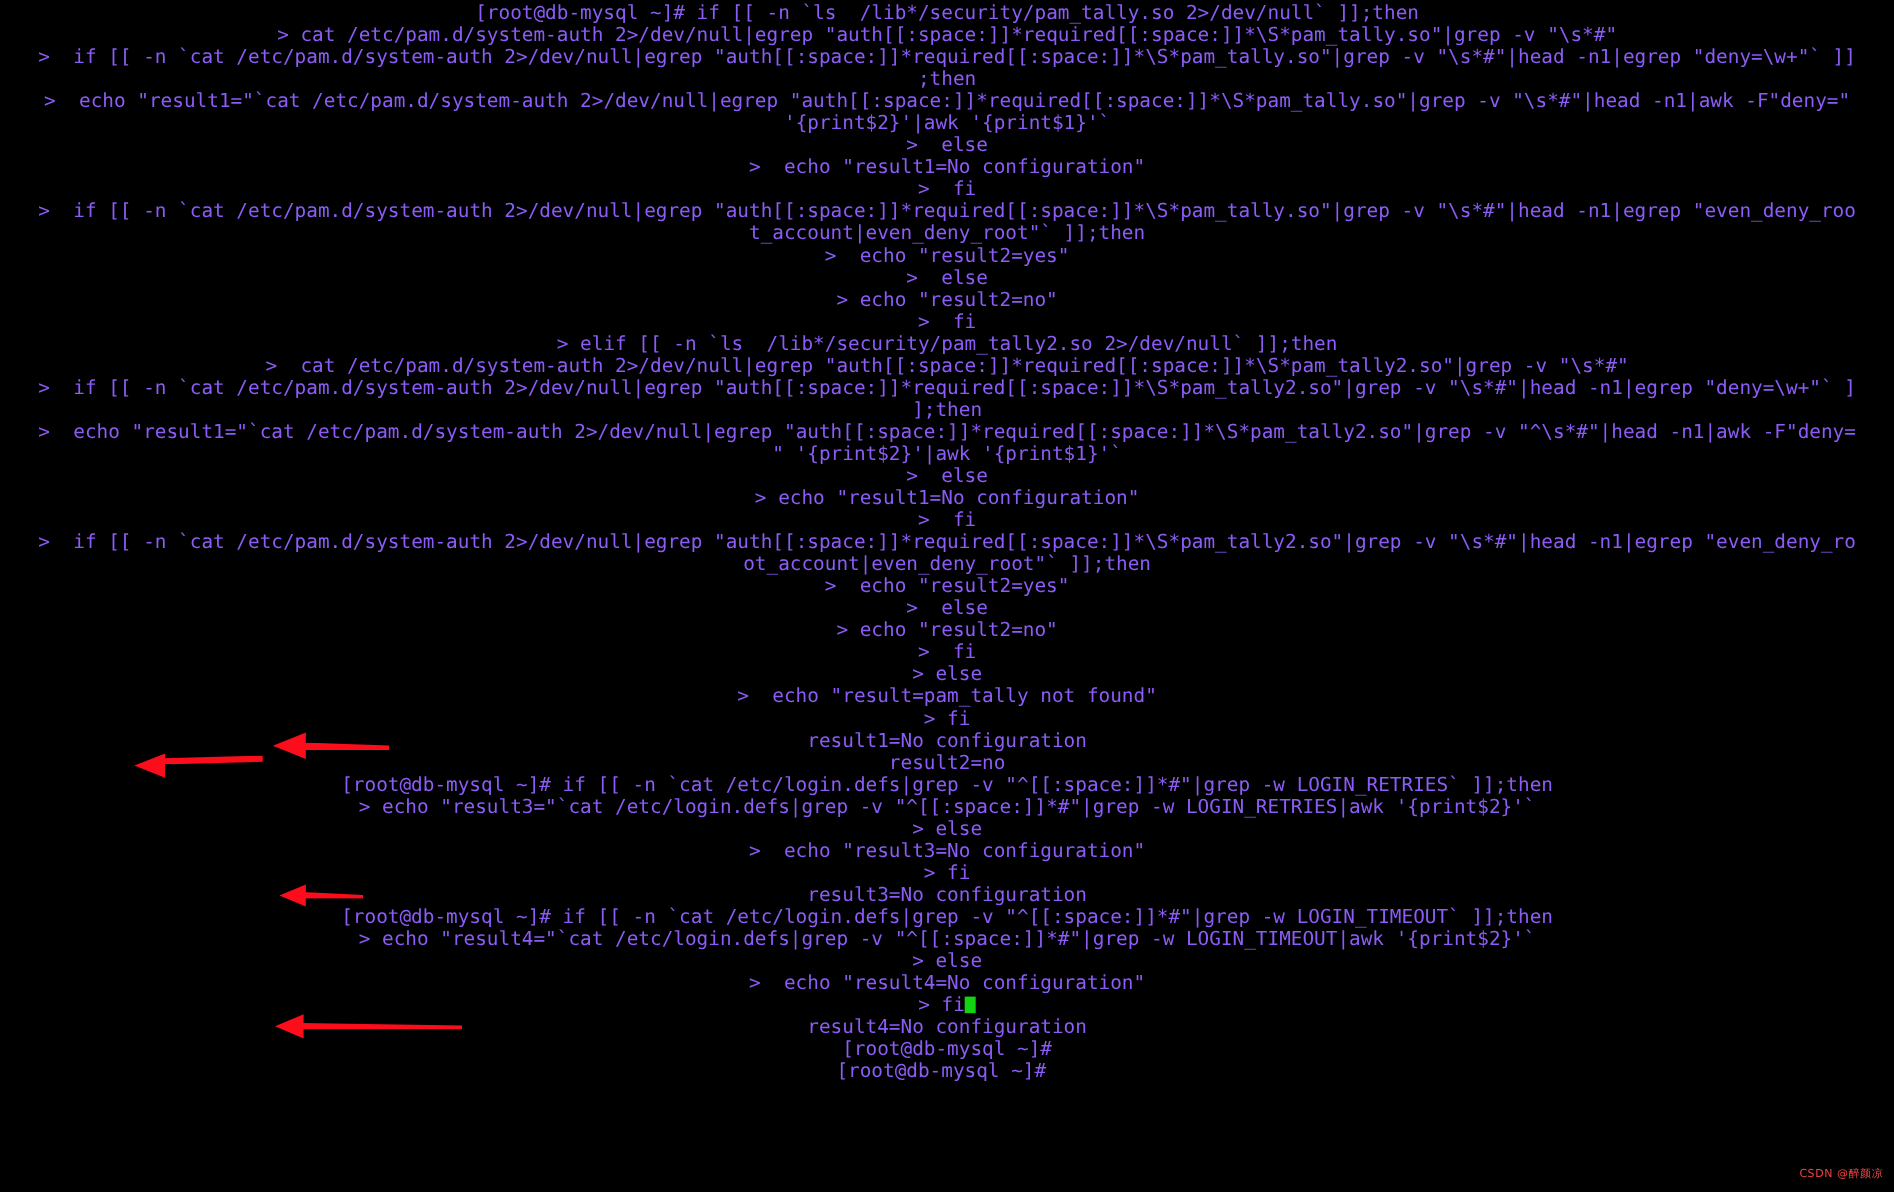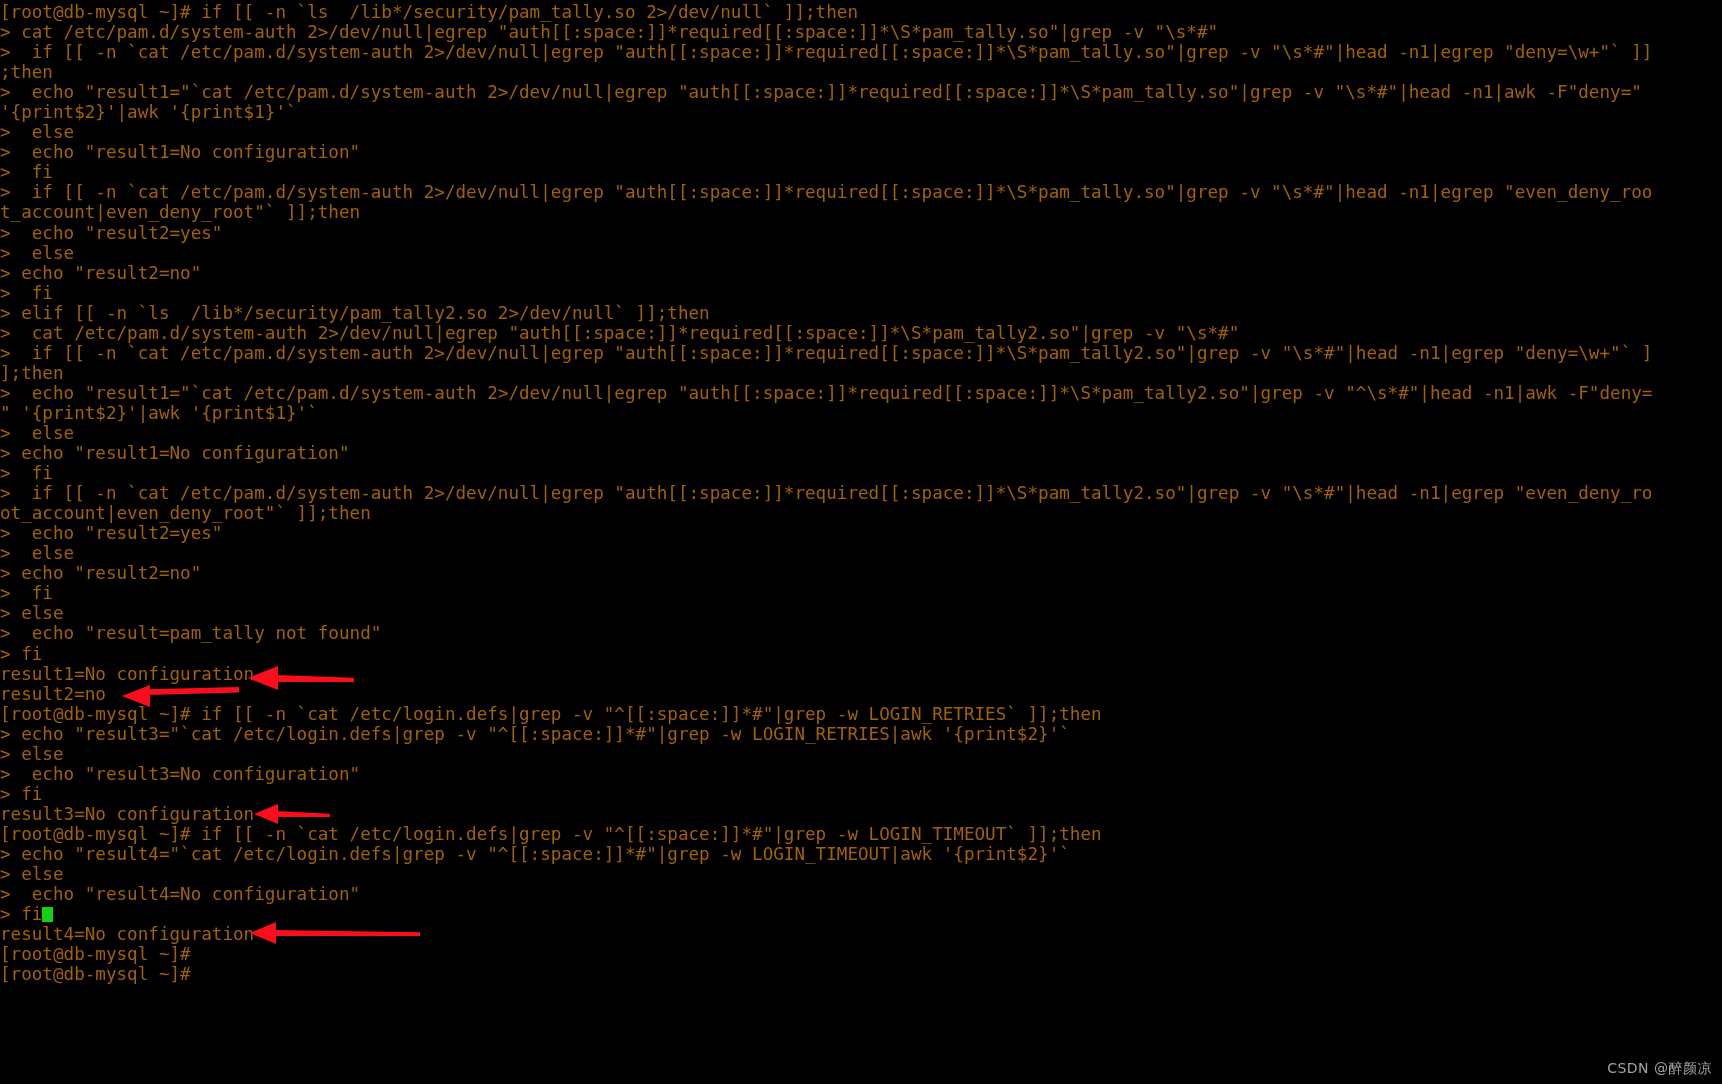--- a/index.html
+++ b/index.html
@@ -23,21 +23,22 @@
     position: absolute;
     left: 0px;
     top: 2px;
     width: 1722px;
     white-space: pre;
   }
   .line {
     height: 20.05px;
     white-space: pre;
     overflow: visible;
-    color: #a16207;
+    color: #8b5cf6;
+    text-align: center;
   }
   .cursor {
     display: inline-block;
     width: 10.2px;
     height: 15px;
     background: #12d312;
     vertical-align: -2px;
   }
   
   .arrow {
@@ -53,22 +54,22 @@
     width: 0;
     height: 0;
     border-style: solid;
   }
   
   #watermark {
     position: absolute;
     right: 10px;
     bottom: 6px;
     font-family: "DejaVu Sans", "Liberation Sans", sans-serif;
-    font-size: 14px;
-    color: #a3a3a3;
+    font-size: 10px;
+    color: #ef4444;
     letter-spacing: 0.5px;
     white-space: pre;
   }
 </style>
 </head>
 <body>
 
 <div id="terminal">
 
   <div id="screen"><div class="line">[root@db-mysql ~]# if [[ -n `ls  /lib*/security/pam_tally.so 2&gt;/dev/null` ]];then</div><div class="line">&gt; cat /etc/pam.d/system-auth 2&gt;/dev/null|egrep "auth[[:space:]]*required[[:space:]]*\S*pam_tally.so"|grep -v "\s*#"</div><div class="line">&gt;  if [[ -n `cat /etc/pam.d/system-auth 2&gt;/dev/null|egrep "auth[[:space:]]*required[[:space:]]*\S*pam_tally.so"|grep -v "\s*#"|head -n1|egrep "deny=\w+"` ]]</div><div class="line">;then</div><div class="line">&gt;  echo "result1="`cat /etc/pam.d/system-auth 2&gt;/dev/null|egrep "auth[[:space:]]*required[[:space:]]*\S*pam_tally.so"|grep -v "\s*#"|head -n1|awk -F"deny="</div><div class="line">'{print$2}'|awk '{print$1}'`</div><div class="line">&gt;  else</div><div class="line">&gt;  echo "result1=No configuration"</div><div class="line">&gt;  fi</div><div class="line">&gt;  if [[ -n `cat /etc/pam.d/system-auth 2&gt;/dev/null|egrep "auth[[:space:]]*required[[:space:]]*\S*pam_tally.so"|grep -v "\s*#"|head -n1|egrep "even_deny_roo</div><div class="line">t_account|even_deny_root"` ]];then</div><div class="line">&gt;  echo "result2=yes"</div><div class="line">&gt;  else</div><div class="line">&gt; echo "result2=no"</div><div class="line">&gt;  fi</div><div class="line">&gt; elif [[ -n `ls  /lib*/security/pam_tally2.so 2&gt;/dev/null` ]];then</div><div class="line">&gt;  cat /etc/pam.d/system-auth 2&gt;/dev/null|egrep "auth[[:space:]]*required[[:space:]]*\S*pam_tally2.so"|grep -v "\s*#"</div><div class="line">&gt;  if [[ -n `cat /etc/pam.d/system-auth 2&gt;/dev/null|egrep "auth[[:space:]]*required[[:space:]]*\S*pam_tally2.so"|grep -v "\s*#"|head -n1|egrep "deny=\w+"` ]</div><div class="line">];then</div><div class="line">&gt;  echo "result1="`cat /etc/pam.d/system-auth 2&gt;/dev/null|egrep "auth[[:space:]]*required[[:space:]]*\S*pam_tally2.so"|grep -v "^\s*#"|head -n1|awk -F"deny=</div><div class="line">" '{print$2}'|awk '{print$1}'`</div><div class="line">&gt;  else</div><div class="line">&gt; echo "result1=No configuration"</div><div class="line">&gt;  fi</div><div class="line">&gt;  if [[ -n `cat /etc/pam.d/system-auth 2&gt;/dev/null|egrep "auth[[:space:]]*required[[:space:]]*\S*pam_tally2.so"|grep -v "\s*#"|head -n1|egrep "even_deny_ro</div><div class="line">ot_account|even_deny_root"` ]];then</div><div class="line">&gt;  echo "result2=yes"</div><div class="line">&gt;  else</div><div class="line">&gt; echo "result2=no"</div><div class="line">&gt;  fi</div><div class="line">&gt; else</div><div class="line">&gt;  echo "result=pam_tally not found"</div><div class="line">&gt; fi</div><div class="line">result1=No configuration</div><div class="line">result2=no</div><div class="line">[root@db-mysql ~]# if [[ -n `cat /etc/login.defs|grep -v "^[[:space:]]*#"|grep -w LOGIN_RETRIES` ]];then</div><div class="line">&gt; echo "result3="`cat /etc/login.defs|grep -v "^[[:space:]]*#"|grep -w LOGIN_RETRIES|awk '{print$2}'`</div><div class="line">&gt; else</div><div class="line">&gt;  echo "result3=No configuration"</div><div class="line">&gt; fi</div><div class="line">result3=No configuration</div><div class="line">[root@db-mysql ~]# if [[ -n `cat /etc/login.defs|grep -v "^[[:space:]]*#"|grep -w LOGIN_TIMEOUT` ]];then</div><div class="line">&gt; echo "result4="`cat /etc/login.defs|grep -v "^[[:space:]]*#"|grep -w LOGIN_TIMEOUT|awk '{print$2}'`</div><div class="line">&gt; else</div><div class="line">&gt;  echo "result4=No configuration"</div><div class="line">&gt; fi<span class="cursor"></span></div><div class="line">result4=No configuration</div><div class="line">[root@db-mysql ~]#</div><div class="line">[root@db-mysql ~]# </div></div>

